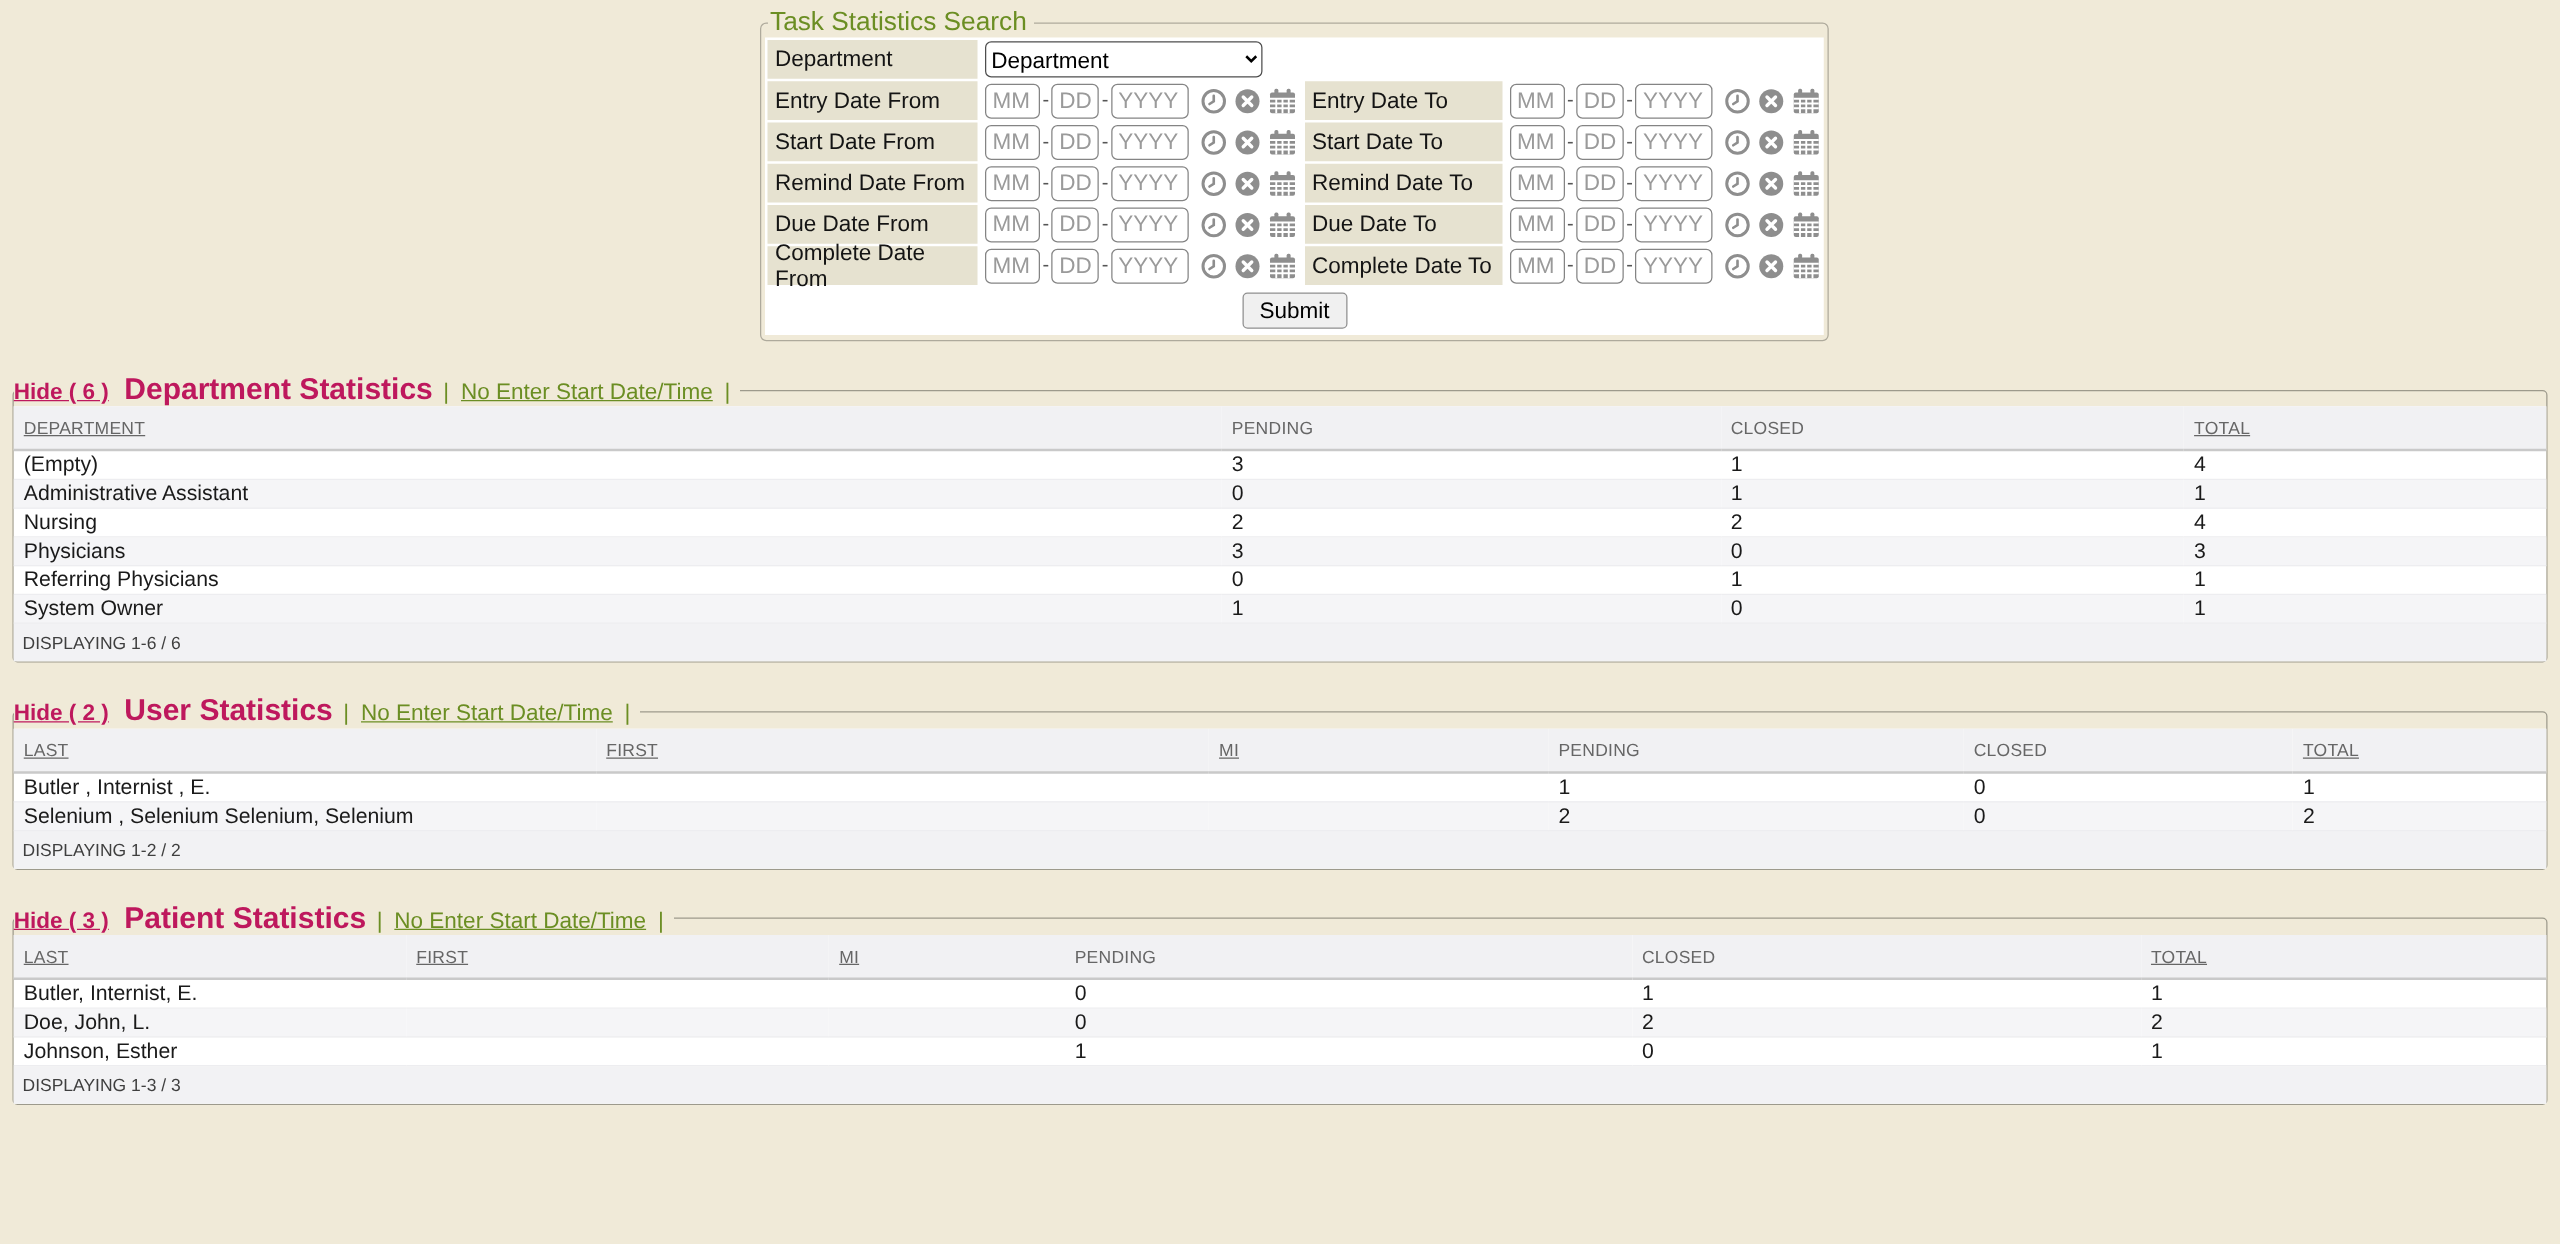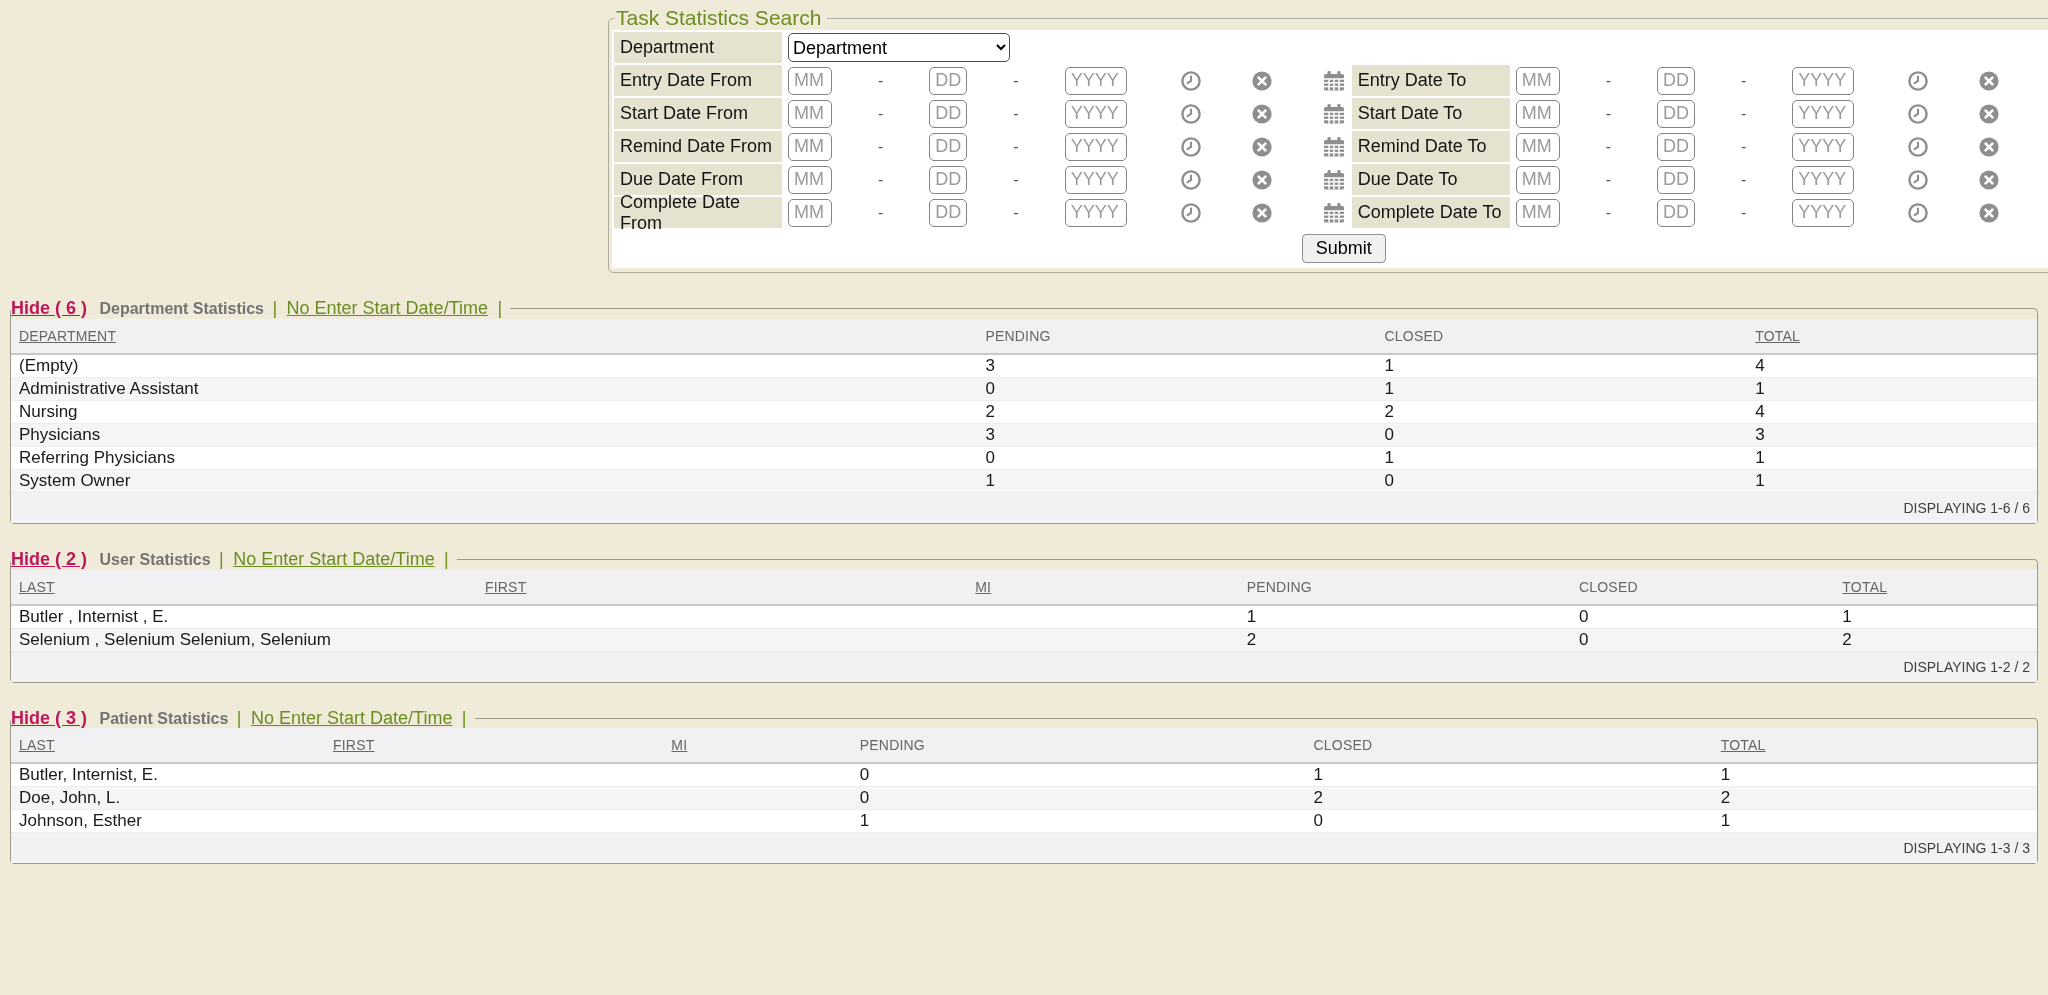--- a/index.html
+++ b/index.html
@@ -32,21 +32,21 @@
     display: flex; align-items: center;
     font-size: 18px; color: #141414; padding-left: 6px;
   }
   .lbl-dept, .lbl-from { width: 168px; flex: none; }
   .lbl-to { width: 158px; flex: none; margin-left: 6px; }
   .dept-select {
     margin-left: 6px; width: 222px; height: 29px;
     font-size: 18px; font-family: inherit;
     border: 1.5px solid #4e4e4e; border-radius: 5px; background: #fff; color: #000;
   }
-  .date-group { display: flex; align-items: center; margin-left: 6px; flex: none; gap: 44px; }
+  .date-group { display: flex; align-items: center; margin-left: 6px; flex: none; }
   .inp {
     height: 28px; border: 1.5px solid #848484; border-radius: 5px;
     font-size: 18px; font-family: inherit; padding: 0 5px; color: #333; min-width: 0;
     background: #fff;
   }
   .inp::placeholder { color: #9a9a9a; opacity: 1; }
   .inp.mm { width: 44px; } .inp.dd { width: 38px; } .inp.yyyy { width: 62px; }
   .dash { color: #555; margin: 0 2px; font-size: 16px; }
   .icon { display: inline-flex; align-items: center; margin-left: 5px; cursor: pointer; }
   .icon.clock { margin-left: 9px; }
@@ -61,41 +61,41 @@
   .section-fs {
     margin: 26px 0 0 0;
     border: 1px solid #9d9a8c; border-radius: 4px;
     padding: 0;
   }
   .sec-legend { padding: 0 8px 0 0; margin-left: 0; line-height: 1.1; }
   .hide-link {
     color: #be185d; font-weight: bold; font-size: 18px;
     text-decoration: underline; cursor: pointer;
   }
-  .sec-title { color: #737373; font-weight: bold; font-size: 16px; margin: 0 4px 0 8px; }
+  .sec-title { color: #be185d; font-weight: bold; font-size: 24px; margin: 0 4px 0 8px; }
   .pipe { color: #6b8e23; font-size: 18px; }
   .filter-link {
     color: #6b8e23; font-size: 18px; text-decoration: underline;
     margin: 0 5px; cursor: pointer;
   }
   .stats-table {
     width: 100%; border-collapse: collapse; background: #fff;
     font-size: 17px; color: #1a1a1a;
   }
   .stats-table thead th {
     background: #f1f1f3; color: #666; font-size: 14px; font-weight: normal;
     text-align: left; padding: 9px 8px; border-bottom: 2px solid #c9c9c9;
     letter-spacing: .2px;
   }
   .stats-table thead th.u { text-decoration: underline; cursor: pointer; }
   .stats-table tbody td { padding: 1px 8px; border-bottom: 1px solid #ededf0; }
   .stats-table tbody tr:nth-child(even) td { background: #f5f5f7; }
   .stats-table tfoot td {
     background: #f2f2f4; border-top: 1px solid #c9c9c9;
-    text-align: right; font-size: 14px; color: #3f3f3f; padding: 7px;
+    text-align: left; font-size: 14px; color: #3f3f3f; padding: 7px;
   }
 </style>
 </head>
 <body>
 
 <main>
 
   <fieldset class="search-fs">
     <legend>Task Statistics Search</legend>
     <div class="form-body">

